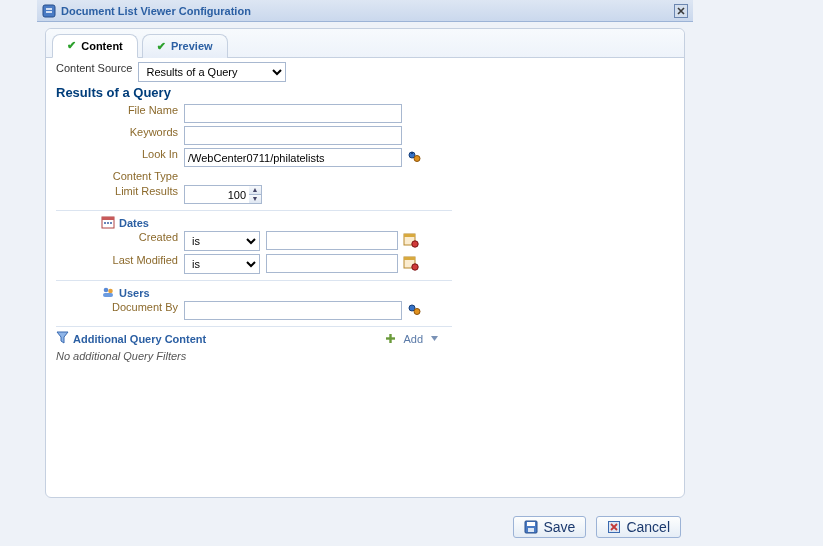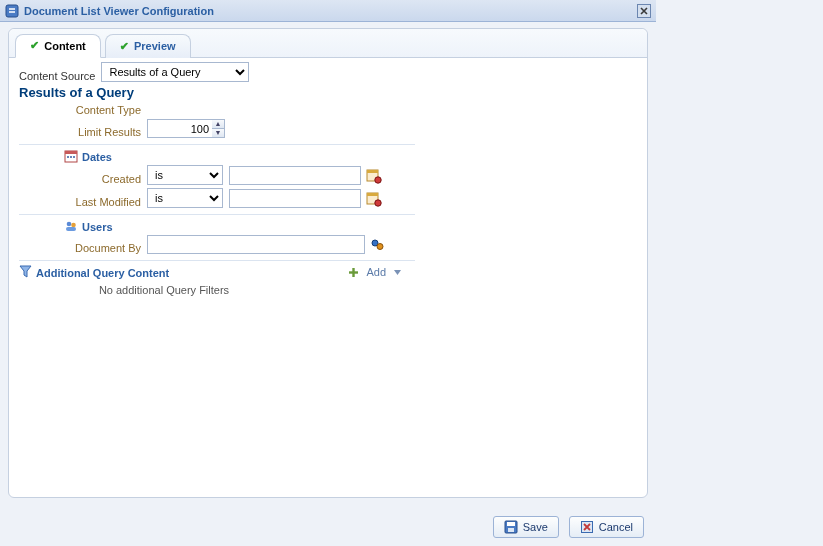--- a/index.html
+++ b/index.html
@@ -1,48 +1,48 @@
 <!DOCTYPE html>
 <html><head>
 <meta charset="utf-8">
 <style>
   * { box-sizing: border-box; }
   body { margin: 0; font-family: Tahoma, Arial, sans-serif; font-size: 11px; background: #eef2f8; color: #333; }
-  .window { width: 656px; height: 546px; position: relative; }
+  .window { width: 656px; height: 546px; position: relative; margin-left: 37px; }
   .titlebar { background: linear-gradient(#dde6f3, #cad8ed); border-bottom:1px solid #9cb3d6; height:22px; display:flex; align-items:center; padding:0 4px; }
   .titlebar-icon { width:16px; height:16px; margin-right:4px; display:inline-flex; align-items:center; justify-content:center; }
   .titlebar-title { color:#2b5fa3; font-weight:bold; }
   .close-icon { margin-left:auto; width:16px; height:16px; display:flex; align-items:center; justify-content:center; cursor:pointer; }
   .body { padding:6px 8px 42px 8px; height:calc(100% - 22px); }
   .panel { background:#fff; border:1px solid #c5d0e0; border-radius:6px; padding:6px 10px 10px 10px; height:470px; position:relative; }
   .tabs { display:flex; gap:0; margin:-6px -10px 4px -10px; padding:4px 6px 0 6px; border-bottom:1px solid #c5d0e0; background:linear-gradient(#f7fafd,#eef3fa); border-radius:6px 6px 0 0; }
   .tab { padding:4px 14px 5px 14px; border:1px solid #c5d0e0; border-bottom:none; border-radius:8px 8px 0 0; margin-right:4px; background:linear-gradient(#f7fafd,#e7eef8); cursor:pointer; display:flex; align-items:center; gap:5px; color:#2b5fa3; font-weight:bold; position:relative; top:1px; }
   .tab.active { background:#fff; color:#000; border-bottom:1px solid #fff; }
   .tab .check { color:#2da12d; font-weight:bold; }
-  .row { display:flex; align-items:flex-end; margin-bottom:3px; }
+  .row { display:flex; align-items:flex-start; margin-bottom:3px; }
   .row label { width:128px; text-align:right; padding-right:6px; color:#8c6a2c; }
   input[type=text], select { border:1px solid #a8b8d0; height:19px; font-size:11px; padding:1px 3px; background:#fff; }
   input[type=text] { width:218px; }
   select { width:148px; height:20px; }
   .wide-input { width:218px !important; }
   .med-input { width:132px !important; }
   .num-input { width:66px !important; text-align:right; }
   .section-hdr { display:flex; align-items:center; gap:4px; color:#2b5fa3; font-weight:bold; border-top:1px solid #dbe4f0; margin-top:6px; padding-top:4px;padding-left:45px; }
   .section-title { color:#003d7a; font-weight:bold; font-size:13px; margin:2px 0 4px 0; }
   .spinner-btns { display:inline-flex; flex-direction:column; border:1px solid #a8b8d0; border-left:none; height:19px; width:13px; margin-left:-1px; vertical-align:top; }
   .spinner-btns div { flex:1; font-size:7px; line-height:8px; text-align:center; background:linear-gradient(#f7f9fc,#dfe7f2); cursor:pointer; color:#446; }
   .spinner-btns div:first-child { border-bottom:1px solid #a8b8d0; }
   .icon-btn { width:18px; height:18px; display:inline-flex; align-items:center; justify-content:center; margin-left:4px; cursor:pointer; }
   .addl-row { display:flex; align-items:center; border-top:1px solid #dbe4f0; padding-top:4px; margin-top:6px; }
   .addl-row .addl-label { color:#2b5fa3; font-weight:bold; display:flex; align-items:center; gap:4px; }
   .addl-actions { margin-left:auto; display:flex; align-items:center; gap:4px; cursor:pointer; color:#5a7aa8; margin-right:10px;}
   .form-block { width:396px; }
   .footer { position:absolute; bottom:8px; right:12px; display:flex; gap:10px; }
-  .btn { border:1px solid #9cb3d6; background:linear-gradient(#fdfefe,#e5edf6); padding:2px 10px; height:22px; border-radius:3px; cursor:pointer; display:flex; align-items:center; gap:5px; color:#1c3a6e; font-size:11px; }
-  .muted-center { text-align:center; color:#555; padding:4px 0 2px 0; width:290px; }
+  .btn { border:1px solid #9cb3d6; background:linear-gradient(#fdfefe,#e5edf6); padding:2px 10px; height:22px; border-radius:3px; cursor:pointer; display:flex; align-items:center; gap:5px; color:#1c3a6e; font-size:14px; }
+  .muted-center { text-align:left; color:#555; padding:4px 0 2px 0; width:290px;font-style:italic; }
   .select-wide { width:238px !important; }
   .select-op { width:76px !important; }
 </style>
 </head>
 <body>
 
 <div class="window">
 
   <div class="titlebar">
     <span class="titlebar-icon">
@@ -76,20 +76,39 @@
 
       <div class="row">
         <label style="width:auto;color:#333;padding-right:6px;text-align:left;">Content Source</label>
         <select><option>Results of a Query</option></select>
       </div>
 
       <div class="section-title">Results of a Query</div>
 
       <div class="form-block">
 
+        <div class="row">
+          <label>File Name</label>
+          <input type="text" class="wide-input" value="" style="">
+        </div>
+        <div class="row">
+          <label>Keywords</label>
+          <input type="text" class="wide-input" value="" style="">
+        </div>
+        <div class="row">
+          <label>Look In</label>
+          <input type="text" class="wide-input" value="/WebCenter0711/philatelists" style="">
+          <span class="icon-btn">
+            <svg width="16" height="16" viewBox="0 0 16 16">
+                <circle cx="5" cy="6" r="3" fill="#3672c6" stroke="#153d78"></circle>
+                <circle cx="10" cy="9.5" r="3" fill="#e0911e" stroke="#8a520b"></circle>
+                <rect x="4" y="3" width="2" height="2" fill="#153d78"></rect>
+              </svg>
+          </span>
+        </div>
         <div class="row">
           <label>Content Type</label>
         </div>
         <div class="row">
           <label>Limit Results</label>
           <input type="text" class="num-input" value="100" style="">
             <span class="spinner-btns">
               <div>▲</div>
               <div>▼</div>
             </span>
@@ -152,21 +171,21 @@
         </div>
 
         <div class="addl-row">
           <span class="addl-label">
             <span><svg width="13" height="13" viewBox="0 0 13 13">
                   <path d="M1 1 L12 1 L8 6 L8 12 L5 10 L5 6 Z" fill="#8fb5e8" stroke="#3a6ab0"></path>
                 </svg></span>
             <span>Additional Query Content</span>
           </span>
           <span class="addl-actions">
-            <span style="display:flex;gap:6px;">
+            <span style="display:flex;align-items:center;gap:6px;">
               <svg width="13" height="13" viewBox="0 0 13 13">
                   <rect x="5.3" y="2" width="2.4" height="9" fill="#6a9a3a"></rect>
                   <rect x="2" y="5.3" width="9" height="2.4" fill="#6a9a3a"></rect>
                 </svg>
               <span>Add</span>
             </span>
             <span style="padding:0 3px;">
               <svg width="9" height="9" viewBox="0 0 9 9">
                   <path d="M1 2 L8 2 L4.5 7 Z" fill="#7a92b6"></path>
                 </svg>

